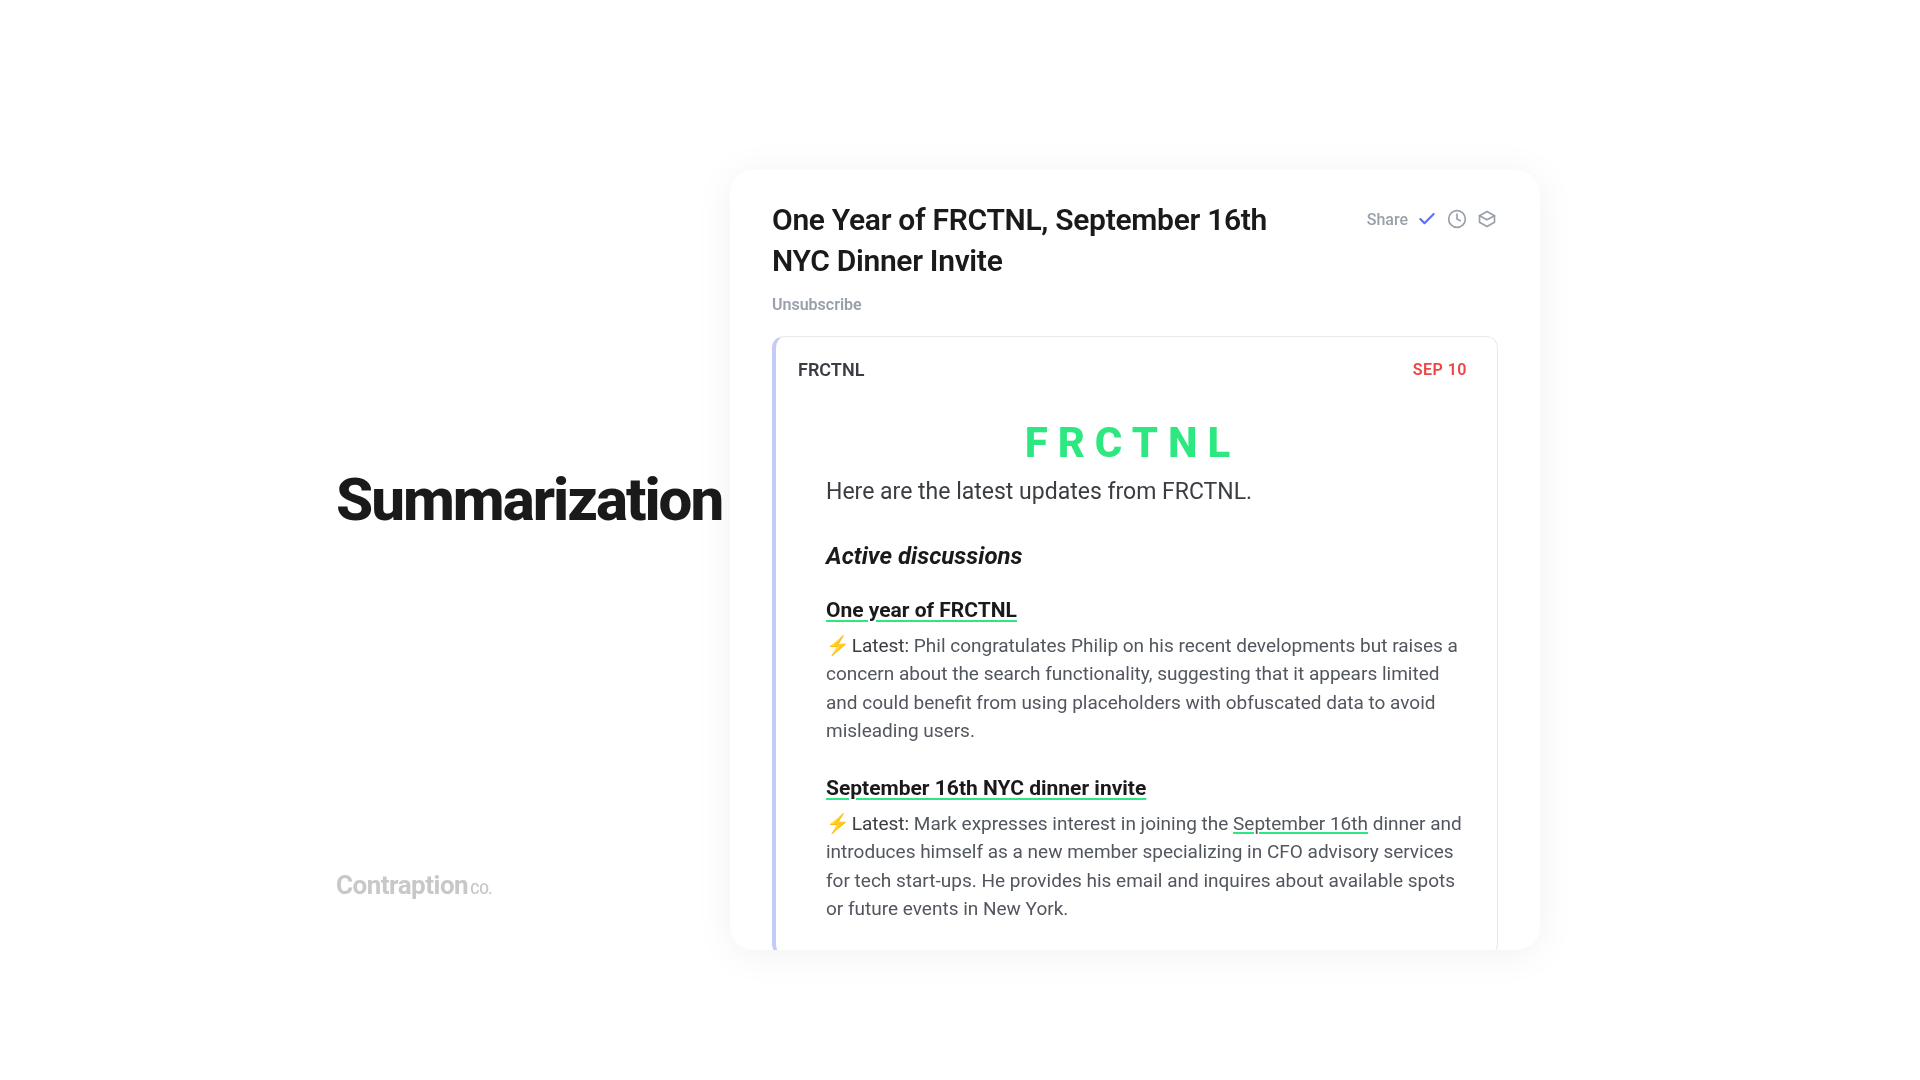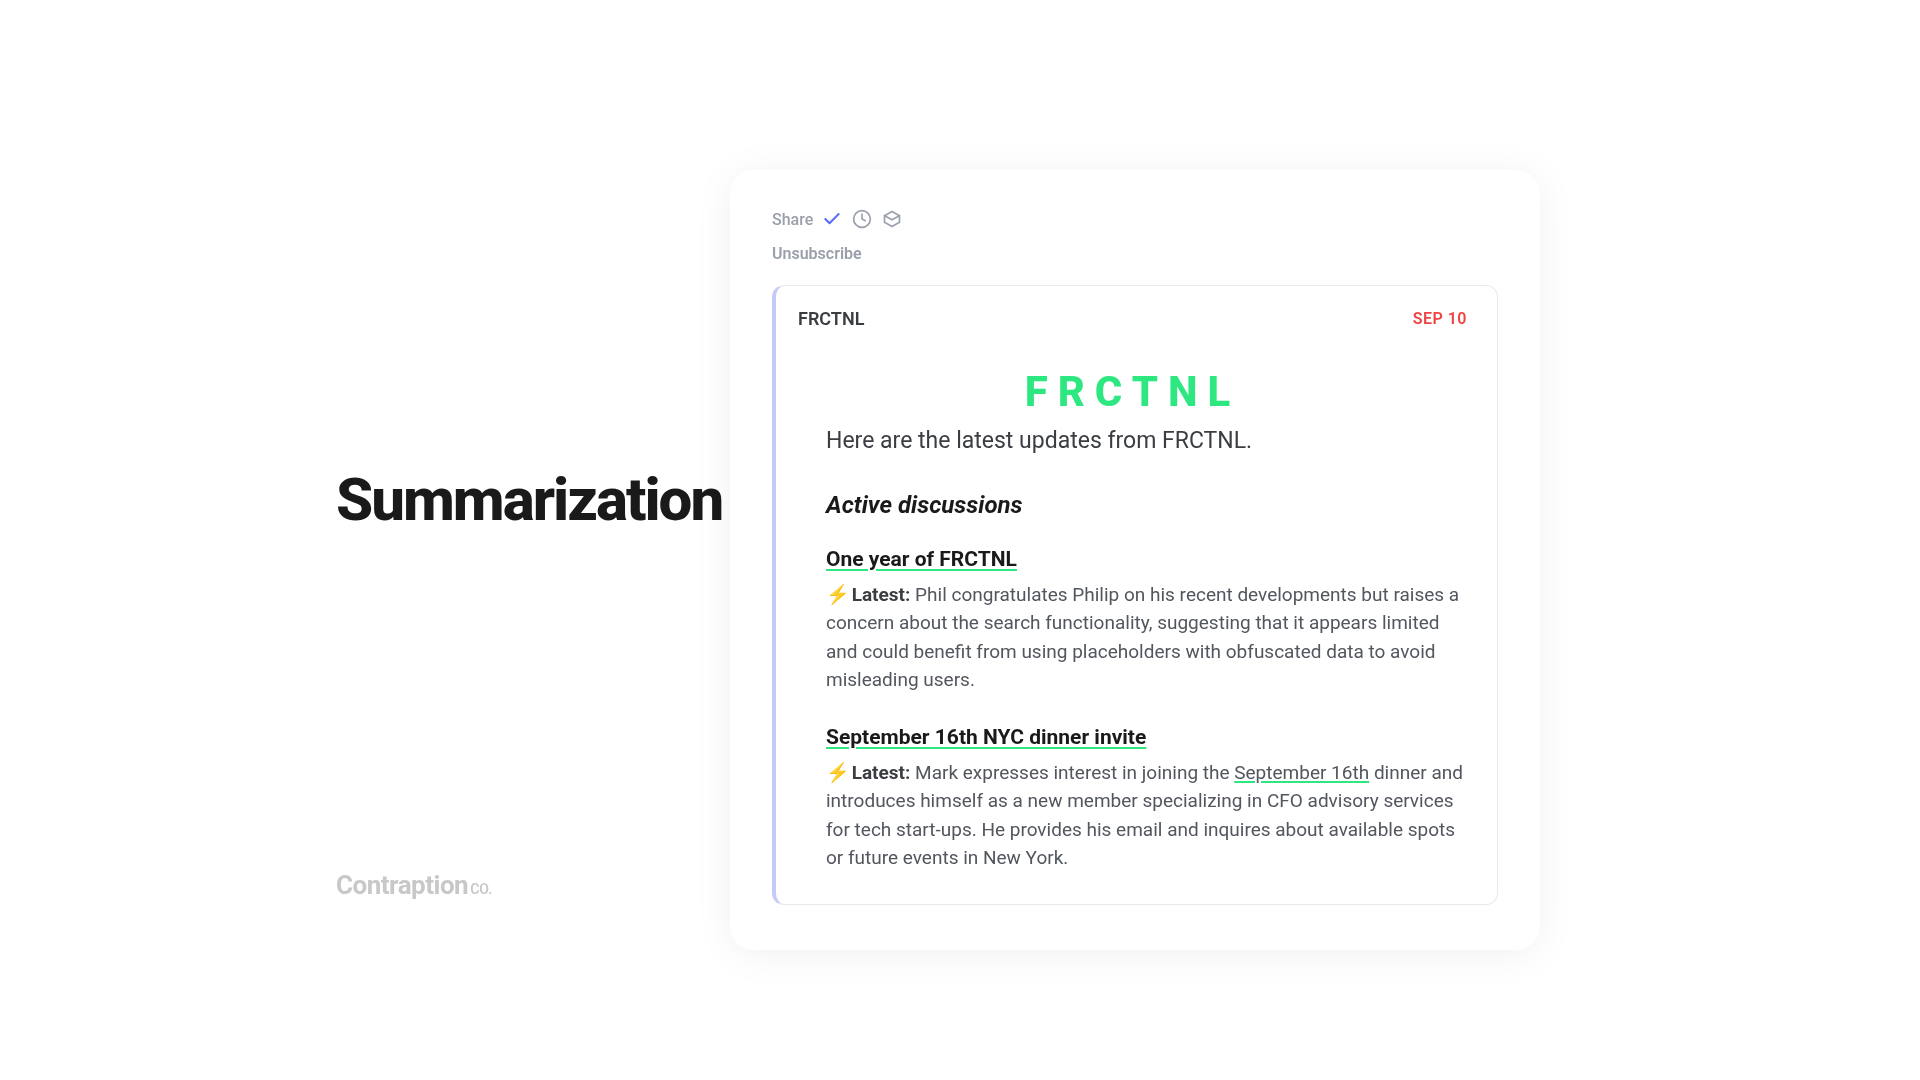--- a/index.html
+++ b/index.html
@@ -201,21 +201,21 @@
       cursor: pointer;
     }
     
     .discussion-body {
       font-size: 19px;
       color: #52565e;
       line-height: 1.5;
     }
     
     .latest-label {
-      font-weight: 700;
+      font-weight: 400;
       color: #3a3d42;
     }
     
     .bolt {
       margin-right: 2px;
     }
     
     .link-inline {
       text-decoration: underline;
       text-decoration-color: #2de881;
@@ -230,20 +230,21 @@
 <div class="canvas">
   <div class="left-side">
     <h1 class="headline">Summarization</h1>
     <div class="brand-logo">
       <span>Contraption</span><span class="co">co.</span>
     </div>
   </div>
 
   <div class="email-card">
     <div class="card-header">
+      <h2 class="email-subject">One Year of FRCTNL, September 16th NYC Dinner Invite</h2>
       <div class="header-actions">
         <span class="share-label">Share</span>
         <span class="icon-btn icon-check">
           <svg width="20" height="20" viewBox="0 0 24 24" fill="none" stroke="currentColor" stroke-width="2.5" stroke-linecap="round" stroke-linejoin="round">
               <polyline points="20 6 9 17 4 12"></polyline>
             </svg>
         </span>
         <span class="icon-btn">
           <svg width="20" height="20" viewBox="0 0 24 24" fill="none" stroke="currentColor" stroke-width="2" stroke-linecap="round" stroke-linejoin="round">
               <circle cx="12" cy="12" r="10"></circle>

